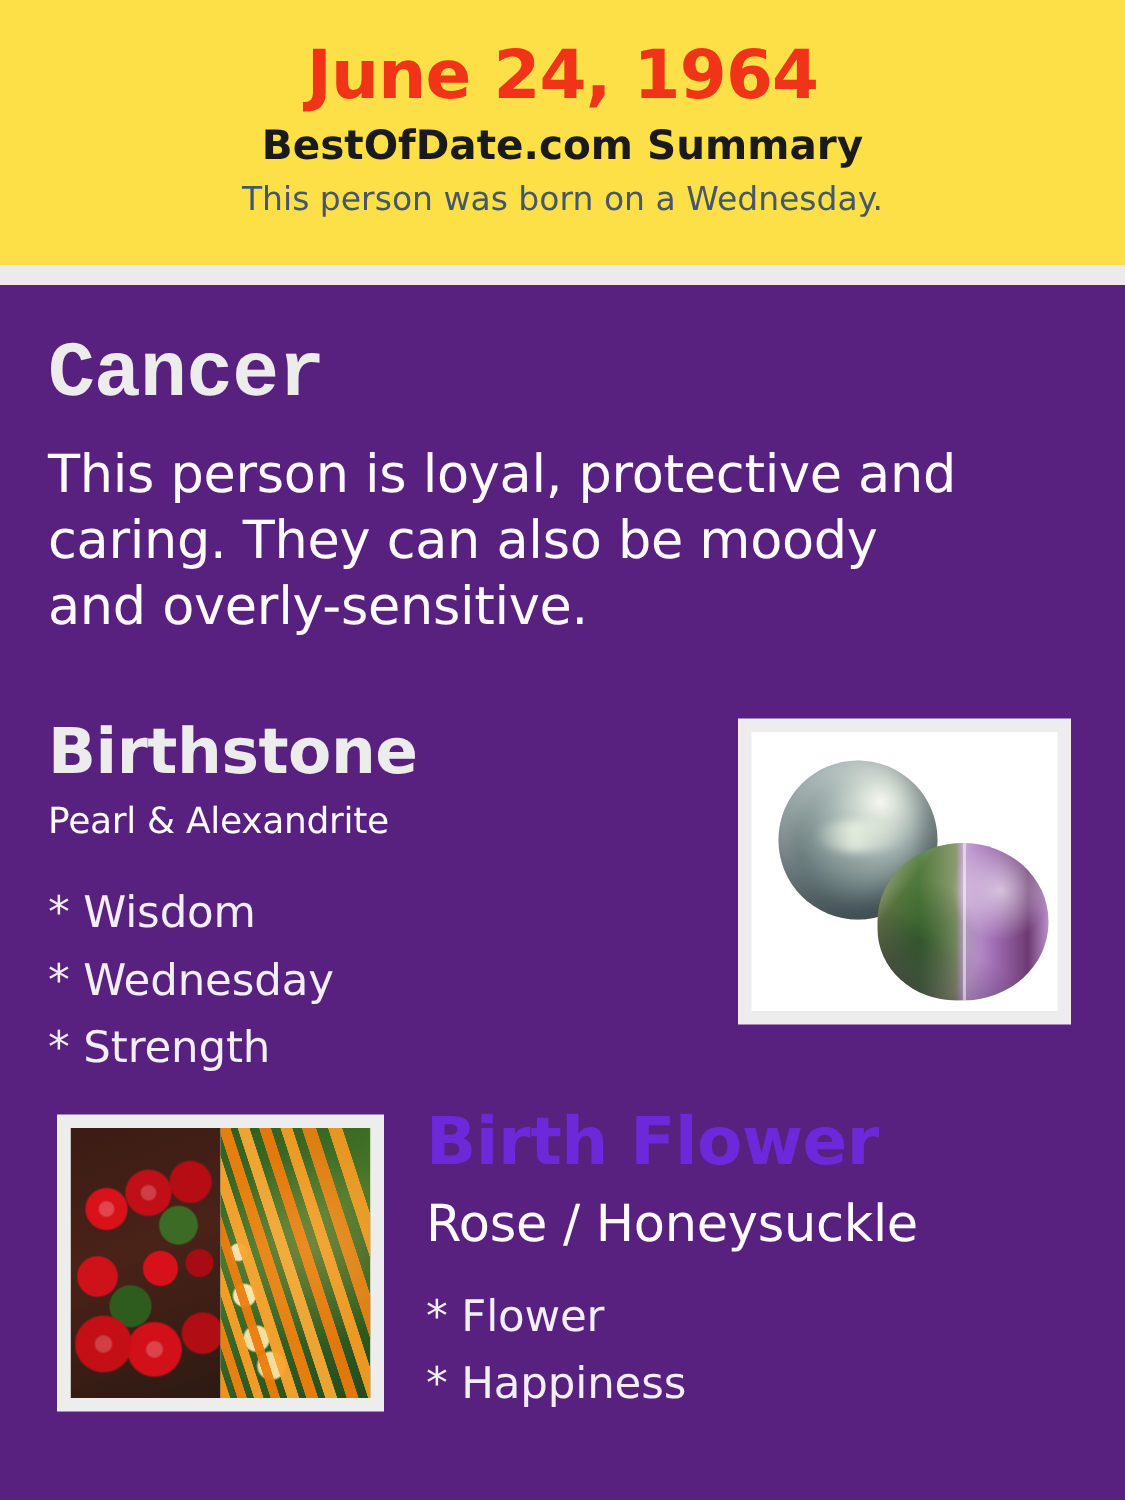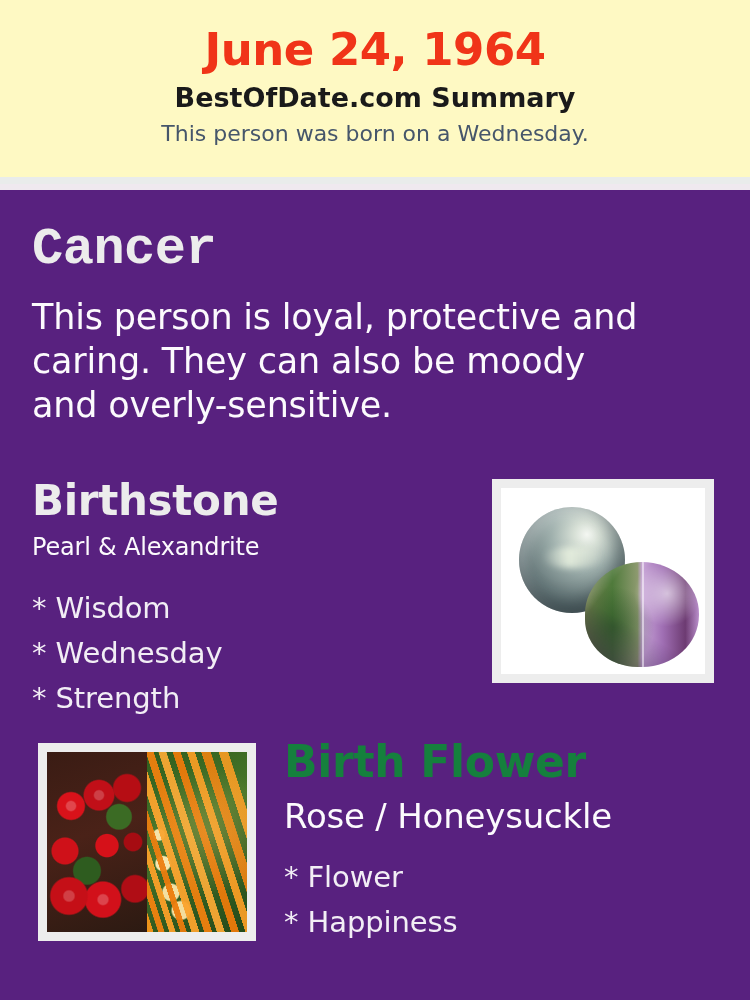--- a/index.html
+++ b/index.html
@@ -7,21 +7,21 @@
     width:750px; height:1000px;
     font-family:"DejaVu Sans", sans-serif;
     background:#ffffff;
     overflow:hidden;
   }
   .page { position:relative; width:750px; height:1000px; background:#ffffff; }
 
   
   .header {
     position:absolute; left:0; top:0; width:750px; height:177px;
-    background:#fef9c3; text-align:center;
+    background:#fde047; text-align:center;
   }
   .hdr-date {
     margin-top:24px;
     font-size:45px; font-weight:700; letter-spacing:-0.5px;
     color:#F03418; line-height:1.16;
     font-family:"DejaVu Sans", sans-serif;
   }
   .hdr-site {
     margin-top:6px;
     font-size:27px; font-weight:700; color:#1a1a1a; line-height:1.2;
@@ -158,21 +158,21 @@
       radial-gradient(circle at 34% 88%, #f2dd9c 0 5%, rgba(0,0,0,0) 6%),
       linear-gradient(150deg,#2f5d1d 0%, #47762a 40%, #23491a 100%);
   }
   .honeysuckle::after {
     content:""; position:absolute; inset:0;
     background:radial-gradient(circle at 62% 44%, rgba(255,200,110,.25) 0%, rgba(0,0,0,0) 55%);
   }
 
   .bf-title {
     position:absolute; left:284px; top:738px;
-    font-size:44px; font-weight:700; color:#15803d; line-height:1.1;
+    font-size:44px; font-weight:700; color:#6d28d9; line-height:1.1;
     letter-spacing:-0.3px;
   }
   .bf-sub {
     position:absolute; left:284px; top:797px;
     font-size:34px; font-weight:400; color:#FCFAFD; line-height:1.15;
     letter-spacing:-0.2px;
   }
   .bf-list {
     position:absolute; left:284px; top:855px; list-style:none;
   }

